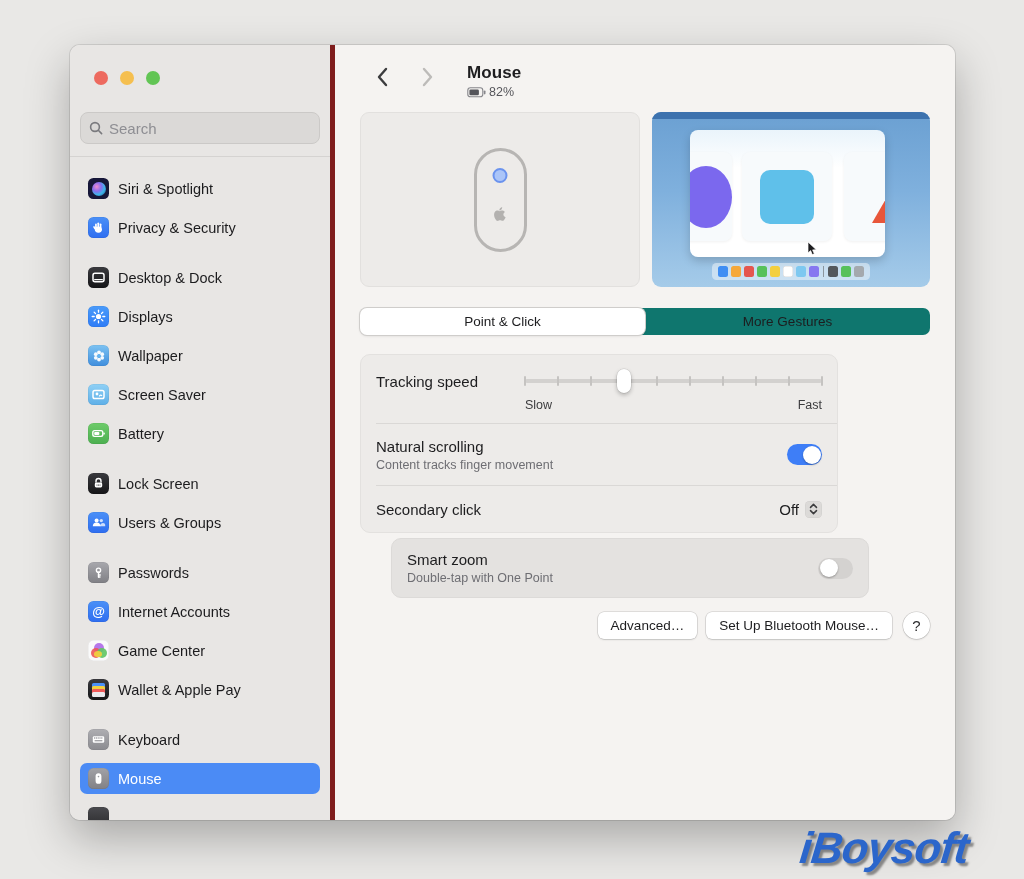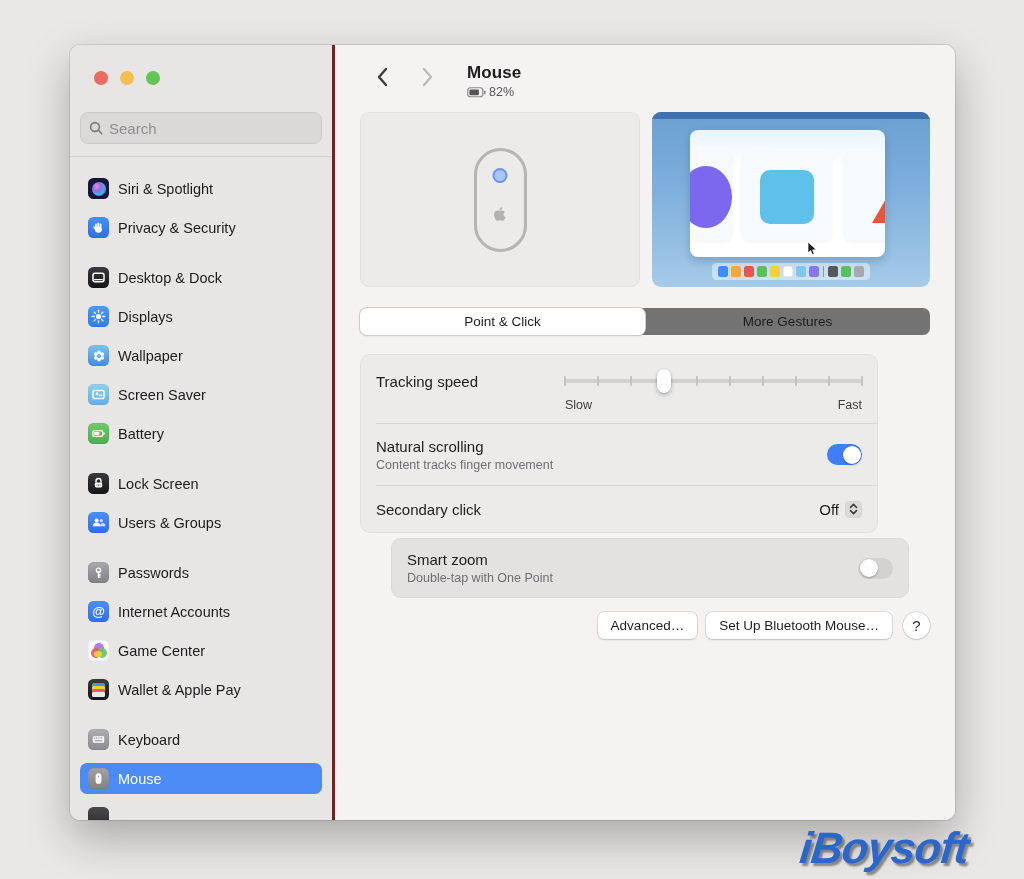--- a/index.html
+++ b/index.html
@@ -13,21 +13,21 @@
   }
   .window {
     position:absolute; left:70px; top:45px; width:885px; height:775px;
     border-radius:10px; overflow:hidden; display:flex;
     box-shadow:0 0 0 1px rgba(0,0,0,.10), 0 18px 45px rgba(0,0,0,.28);
     background:#f5f3f1;
   }
   
   .sidebar {
     width:265px; flex:0 0 265px; background:#e8e6e4;
-    border-right:3px solid #7f1d1d; position:relative;
+    border-right:5px solid #7f1d1d; position:relative;
     display:flex; flex-direction:column;
   }
   .traffic { display:flex; gap:12px; padding:26px 0 0 24px; }
   .tl { width:14px; height:14px; border-radius:50%; }
   .tl.red { background:#ed6a5f; } .tl.yellow { background:#f5bf4f; } .tl.green { background:#62c554; }
   .searchbox {
     margin:27px 10px 0 10px; height:32px; background:#dbd9d7;
     border:1px solid #cbc9c7; border-radius:8px;
     display:flex; align-items:center; padding:0 8px; gap:6px;
   }
@@ -107,26 +107,26 @@
   .pv-tri { width:0; height:0; border-left:30px solid transparent; border-right:30px solid transparent;
     border-bottom:52px solid #e8563a; margin-right:-26px; }
   .pv-cursor { position:absolute; left:117px; top:112px; }
   .dock { position:absolute; left:60px; bottom:7px; width:158px; height:17px;
     background:rgba(255,255,255,.45); border-radius:4.5px;
     display:flex; align-items:center; justify-content:center; gap:2.5px; padding:0 4px; }
   .dock-sq { width:10.5px; height:10.5px; border-radius:2.5px; flex:0 0 auto; }
   .dock-div { width:1.5px; height:11px; background:rgba(90,90,90,.55); margin:0 1px; flex:0 0 auto; }
   
   .segmented { position:absolute; left:25px; top:263px; width:570px; height:27px;
-    background:#737373; border-radius:7px; display:flex; }
+    background:#0f766e; border-radius:7px; display:flex; }
   .segment { flex:1; display:flex; align-items:center; justify-content:center;
     font-size:13.5px; color:#1d1d1f; border-radius:7px; }
   .segment.selected { background:#ffffff; box-shadow:0 0 0 1px #cfcdcb, 0 1px 3px rgba(0,0,0,.12); }
   
-  .settings-card { position:absolute; left:25px; width:518px; background:#edebe9;
+  .settings-card { position:absolute; left:25px; width:478px; background:#edebe9;
     border:1px solid #e3e1df; border-radius:10px; overflow:hidden; }
   .card-main { top:309px; }
   .card-smartzoom { top:493px; background:#e4e2e0; border-color:#dcdad8;margin-left:31px; }
   .row { position:relative; padding:0 15px; }
   .row-divider { height:1px; background:#dad8d6; margin-left:15px; }
   .row-label { font-size:15px; color:#1d1d1f; }
   .row-sub { font-size:12.5px; color:#6e6e73; margin-top:3px; }
   .row-track { height:68px; display:flex; }
   .track-left { display:flex; align-items:flex-start; padding-top:18px; flex:1; }
   .slider-wrap { width:297px; margin-top:14px; position:relative; }

